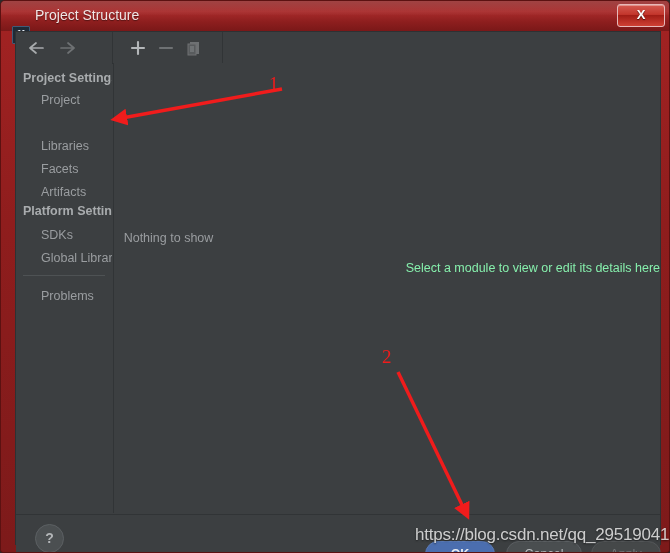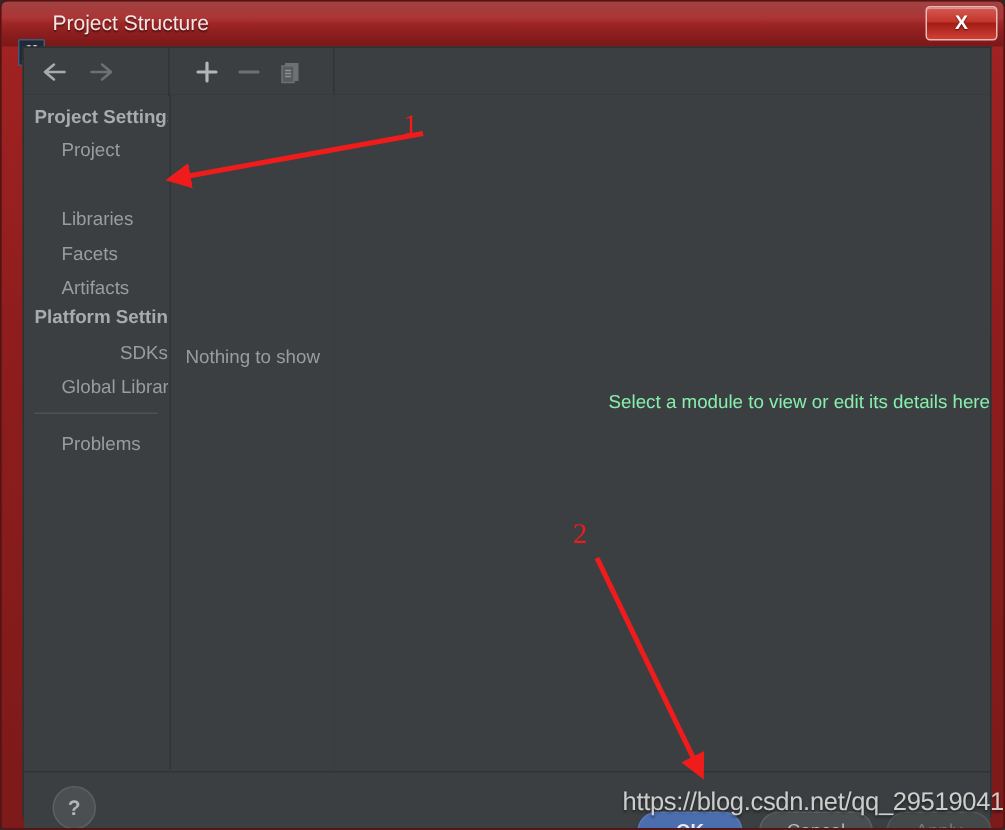--- a/index.html
+++ b/index.html
@@ -377,21 +377,21 @@
       <div class="tree-item" style="top:95px;">
         <span>Facets</span>
       </div>
 
       <div class="tree-item" style="top:118px;">
         <span>Artifacts</span>
       </div>
 
       <div class="tree-group" style="top:141px;">Platform Settings</div>
 
-      <div class="tree-item" style="top:161px;text-align:right;">
+      <div class="tree-item" style="top:161px;">
         <span>SDKs</span>
       </div>
 
       <div class="tree-item" style="top:184px;">
         <span>Global Libraries</span>
       </div>
 
       <div id="tree-separator"></div>
 
       <div class="tree-item" style="top:222px;">

